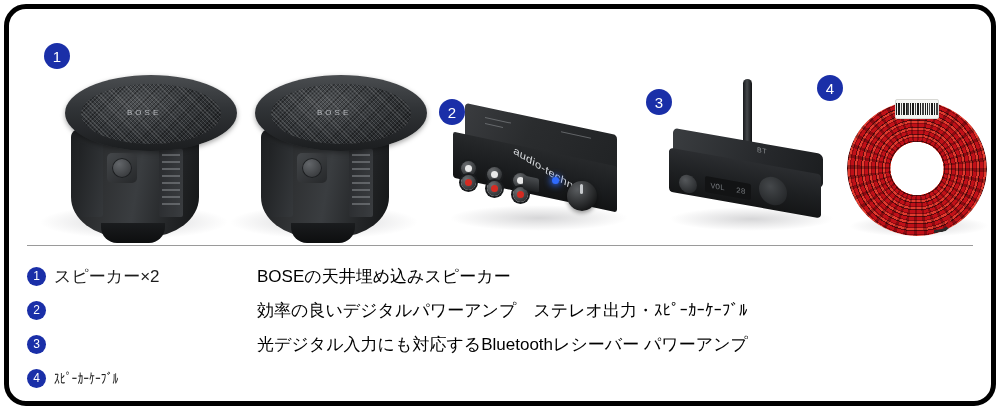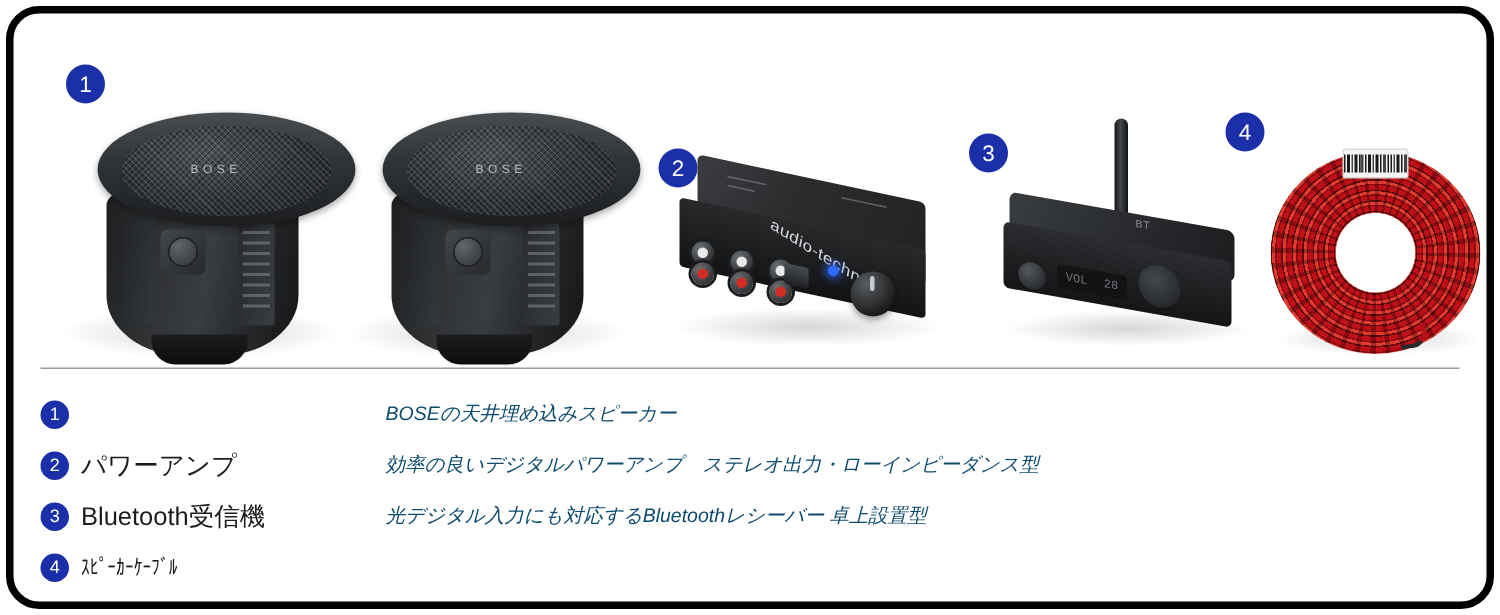--- a/index.html
+++ b/index.html
@@ -234,24 +234,23 @@
     background:#1a2fa8; color:#fff; font-size: 12px;
     display:flex; align-items:center; justify-content:center; line-height:1;
   }
   .row .label {
     position:absolute; left: 45px; color:#1c1c1c; font-size: 17px;
     font-family: "Liberation Sans", "DejaVu Sans", sans-serif;
     white-space: nowrap;
   }
   .row .label.narrow { font-size: 15px; transform: scaleX(.78); transform-origin: left center; }
   .row .desc {
-    position:absolute; left: 248px; color:#0c4a6e; font-size: 13px;
+    position:absolute; left: 248px; color:#000000; font-size: 17px;
     font-family: "Liberation Sans", "DejaVu Sans", sans-serif;
     white-space: nowrap;
-    font-style: italic;
   }
 </style>
 </head>
 <body>
 
 <div id="frame">
 
   <div id="photos">
 
     <div class="shadow-ell" style="left:30px;  top:196px; width:190px; height:34px;"></div>
@@ -368,33 +367,32 @@
     <div class="badge b3">3</div>
     <div class="badge b4">4</div>
   </div>
 
   <div id="divider"></div>
 
   <div id="legend">
 
     <div class="row">
       <span class="num">1</span>
+      <span class="label">スピーカー×2</span>
       <span class="desc">BOSEの天井埋め込みスピーカー</span>
     </div>
 
     <div class="row">
       <span class="num">2</span>
-      <span class="label">パワーアンプ</span>
-      <span class="desc">効率の良いデジタルパワーアンプ　ステレオ出力・ローインピーダンス型</span>
+      <span class="desc">効率の良いデジタルパワーアンプ　ステレオ出力・ｽﾋﾟｰｶｰｹｰﾌﾞﾙ</span>
     </div>
 
     <div class="row">
       <span class="num">3</span>
-      <span class="label">Bluetooth受信機</span>
-      <span class="desc">光デジタル入力にも対応するBluetoothレシーバー 卓上設置型</span>
+      <span class="desc">光デジタル入力にも対応するBluetoothレシーバー パワーアンプ</span>
     </div>
 
     <div class="row">
       <span class="num">4</span>
       <span class="label narrow">ｽﾋﾟｰｶｰｹｰﾌﾞﾙ</span>
     </div>
 
   </div>
 </div>
 

